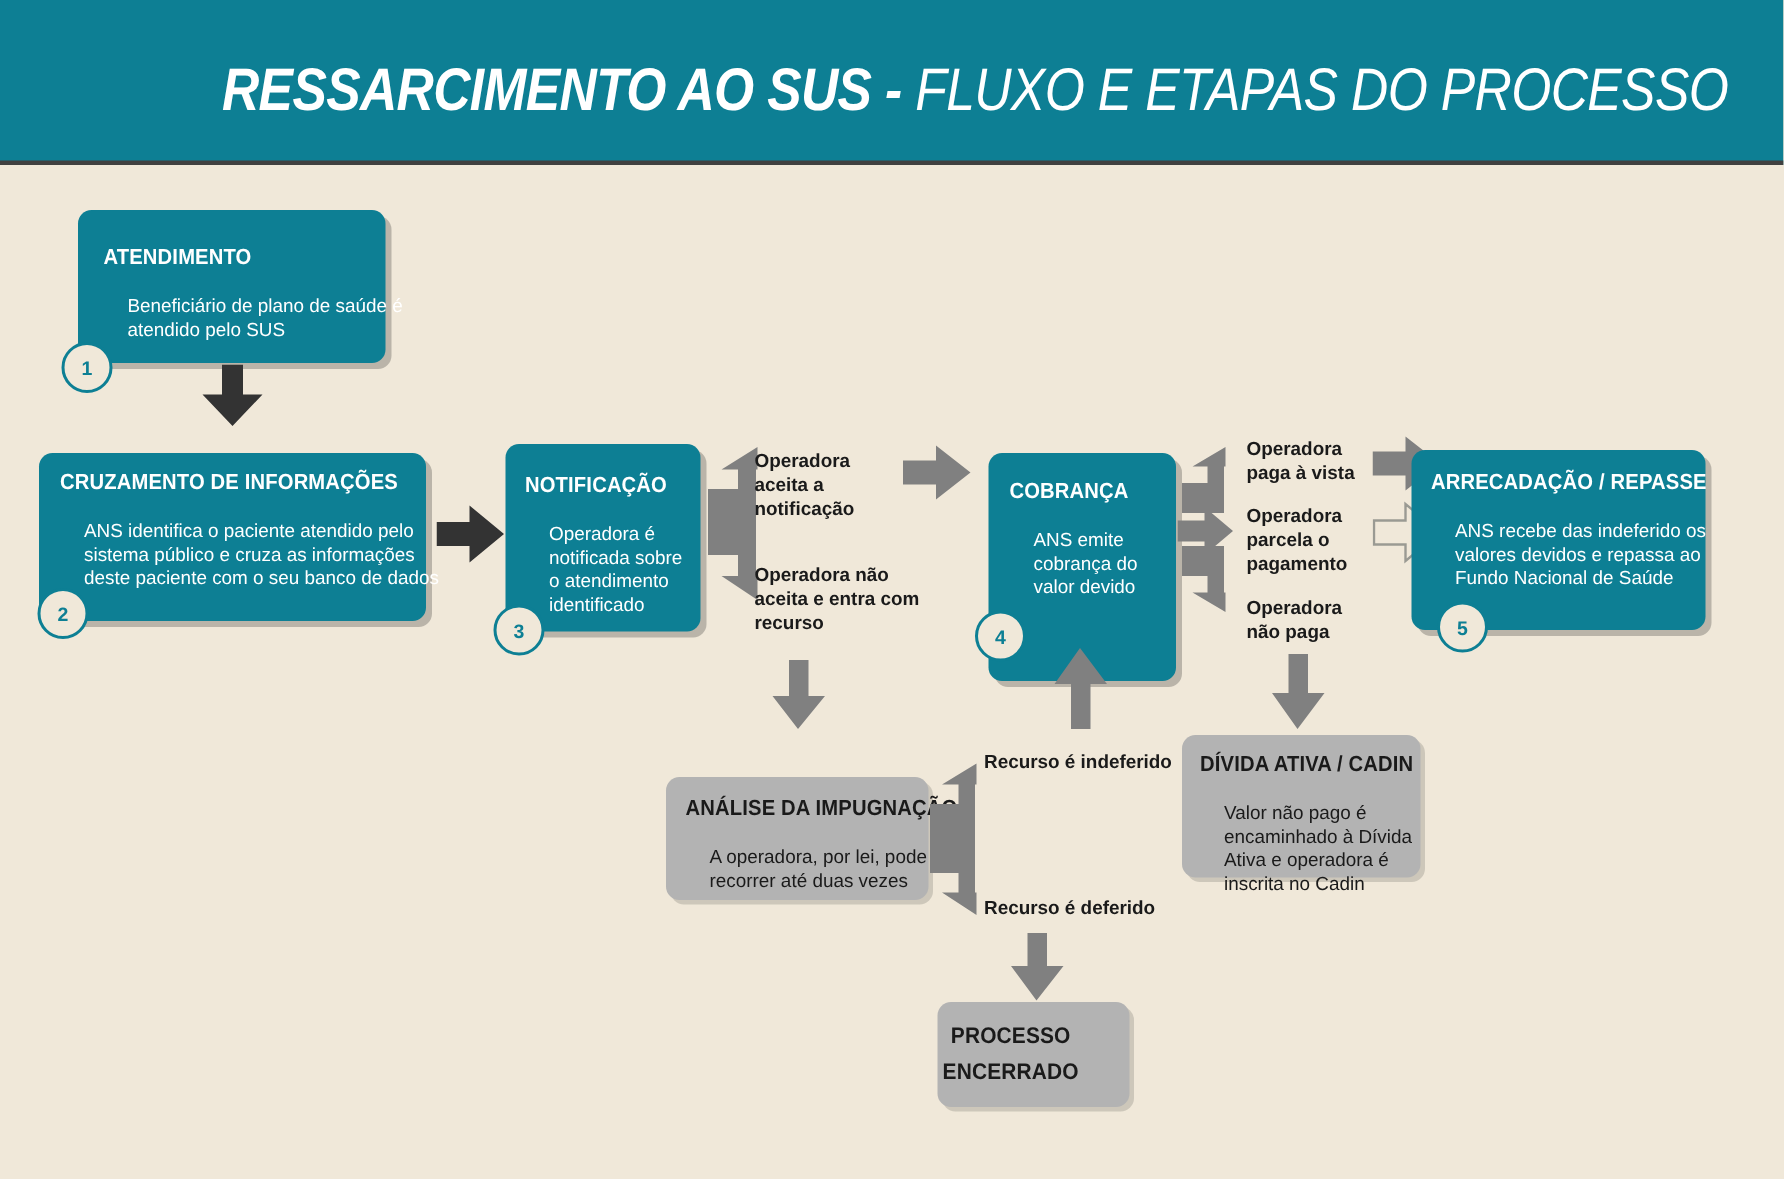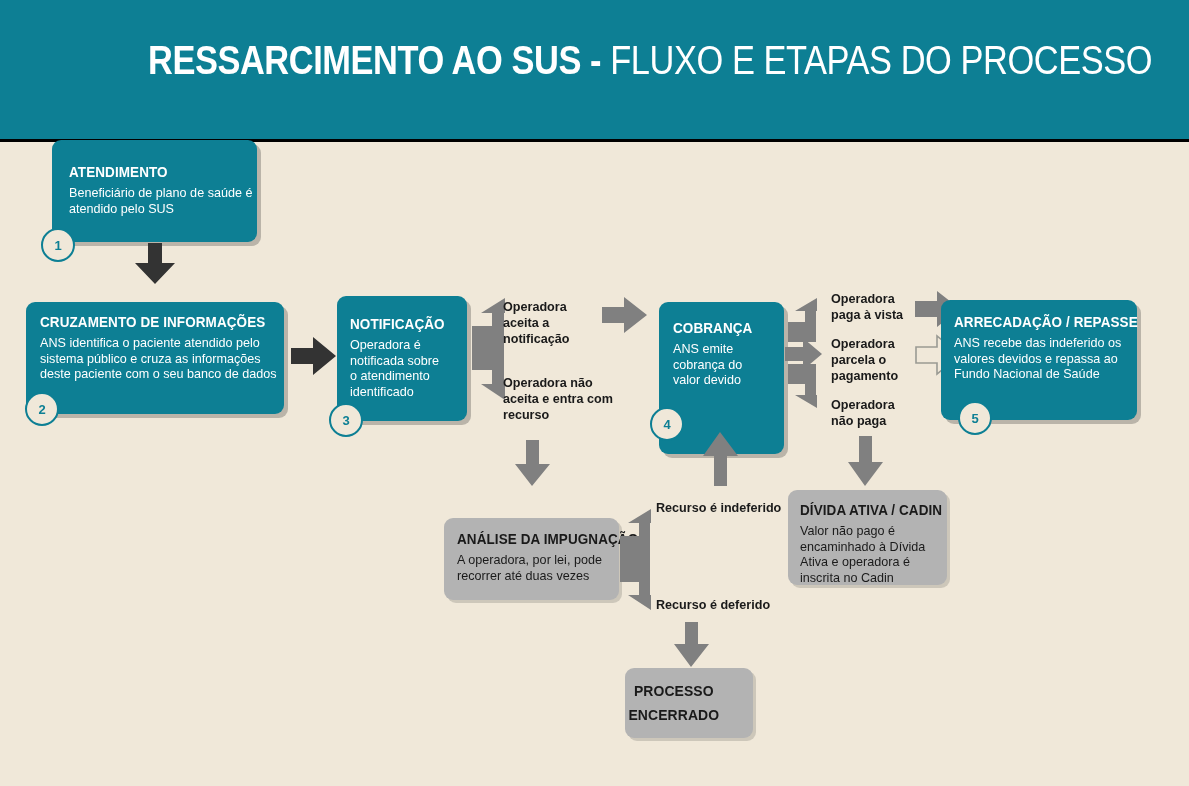--- a/index.html
+++ b/index.html
@@ -8,24 +8,25 @@
     width:1189px;height:786px;
     background:#f0e8d9;
     font-family:"Liberation Sans", sans-serif;
     overflow:hidden;
     position:relative;
   }
   #canvas{position:relative;width:1189px;height:786px;}
 
   
   .header{
-    position:absolute;left:0;top:0;width:1189px;height:142px;
+    position:absolute;left:0;top:0;width:1189px;height:110px;
     background:#0d7f94;
     box-sizing:border-box;
-    border-bottom:3px solid #000000;
+    border-bottom:3px solid #404040;
+    font-style:italic;
   }
   .header-title{
     position:absolute;left:148px;top:38px;
     white-space:nowrap;
     font-size:40px;line-height:44px;
     letter-spacing:-0.5px;
     color:#ffffff;
     transform:scaleX(0.86);
     transform-origin:left center;
   }
@@ -52,21 +53,21 @@
     line-height:17px;
     letter-spacing:0.1px;
     transform:scaleX(0.93);
     transform-origin:left top;
     margin:0 0 5px 0;
     white-space:nowrap;
   }
   .card-body{
     font-size:12.6px;
     line-height:15.5px;
-    margin:0;
+    margin:16px;
   }
   .card-body div{white-space:nowrap;}
 
   .card.center-card{
     display:flex;align-items:center;
     text-align:center;
   }
   .center-card .card-title{
     white-space:normal;margin:0;font-size:15px;line-height:24px;
     text-align:center;transform:scaleX(0.93);transform-origin:center;

